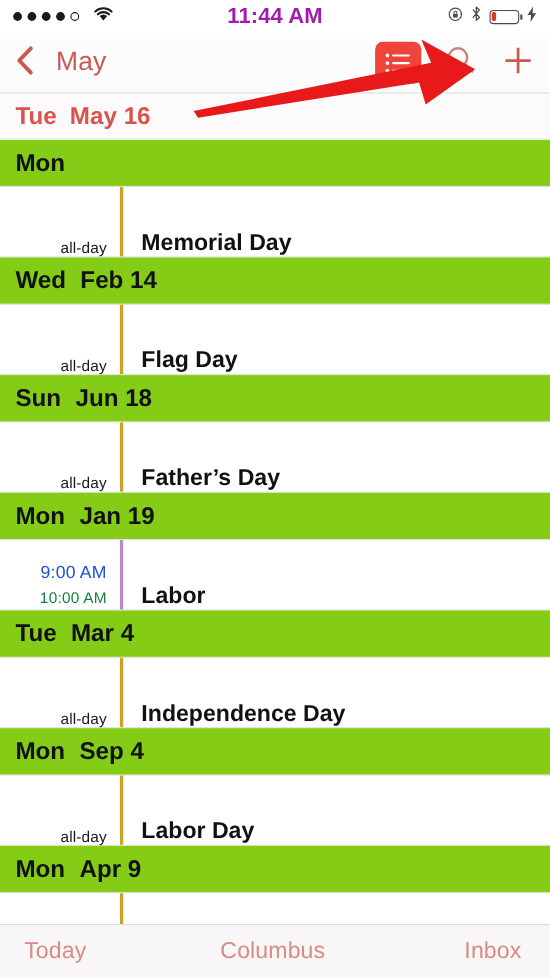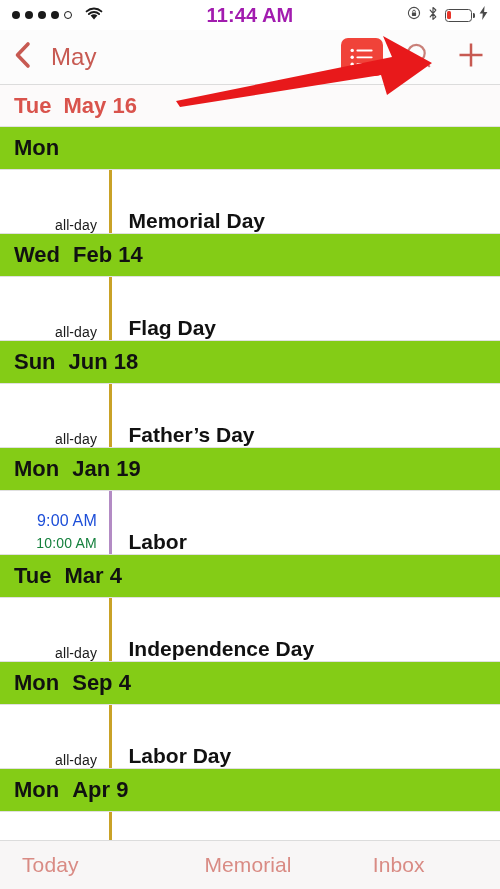--- a/index.html
+++ b/index.html
@@ -117,21 +117,21 @@
     width:100%; height:49px;
     background:#f8f6f6;
     border-top:1px solid #dcdcdc;
     display:flex; align-items:center;
   }
   .tb-item{
     flex:1; text-align:center; font-size:21px; color:#d98b84;
     cursor:pointer; letter-spacing:0.1px;
   }
   .tb-item.left{ text-align:left; padding-left:22px; }
-  .tb-item.right{ text-align:center; padding-right:26px; }
+  .tb-item.right{ text-align:right; padding-right:26px; }
 
   
   .annot{
     position:absolute; left:0; top:0; width:500px; height:889px;
     pointer-events:none;
   }
 </style>
 </head>
 <body>
 
@@ -297,19 +297,19 @@
       <div class="ev-time">
         <span class="t-allday">all-day</span>
       </div>
       <div class="ev-bar" style="background: rgb(201, 162, 39);"></div>
       <div class="ev-title">Columbus Day</div>
     </div>
   </div>
 
 <div class="toolbar">
   <div class="tb-item left">Today</div>
-  <div class="tb-item">Memorial</div>
+  <div class="tb-item">Columbus</div>
   <div class="tb-item right">Inbox</div>
 </div>
 
 <svg class="annot" viewBox="0 0 500 889">
   <path d="M176 101 L392 57 L383 36 L432 63 L387 95 L381 75 L180 107 Z" fill="#e8191b"></path>
 </svg>
 
 </body></html>

